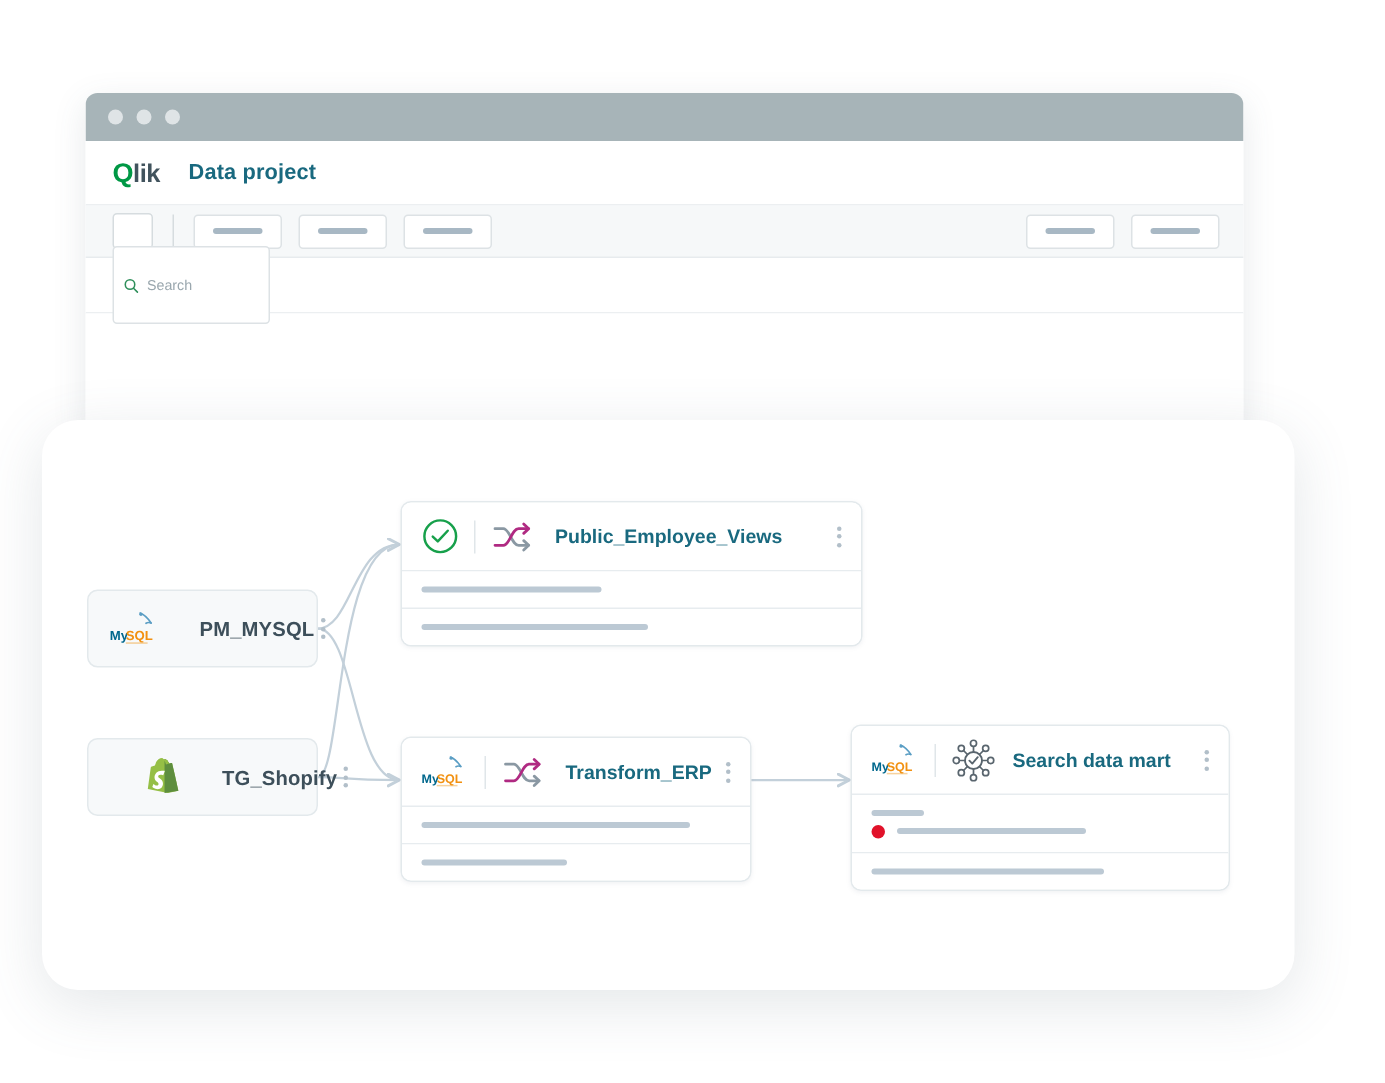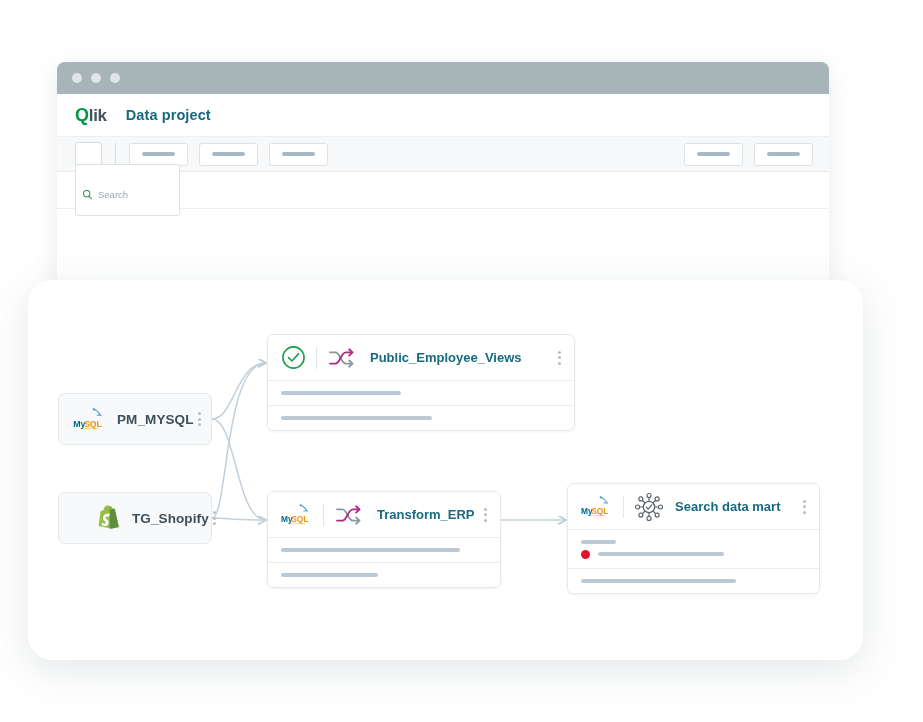--- a/index.html
+++ b/index.html
@@ -171,21 +171,21 @@
     padding-left: 18px;
     border-bottom: 1px solid #eceff1;
   }
   .search-box {
     width: 91px;
     height: 20px;
     border: 1px solid #dde2e5;
     border-radius: 3px;
     background: #fff;
     display: flex;
-    align-items: flex-end;
+    align-items: center;
     padding: 15px 6px;
     gap: 5px;
   }
   .search-box .placeholder {
     font-size: 9.5px;
     color: #9aa7ae;
   }
   .content-blank { background:#fff; height: 76px; }
 
   
@@ -209,21 +209,21 @@
   }
 
   
   .node-source {
     height: 52px;
     display: flex;
     align-items: center;
     padding: 0 10px 0 14px;
   }
   .node-source .node-label {
-    margin-left: 10px;
+    margin-left: 26px;
     font-size: 13.5px;
     font-weight: 700;
     color: #3d4f5a;
     letter-spacing: 0.1px;
   }
 
   
   .node-card {
     background: #ffffff;
     border-radius: 7px;

